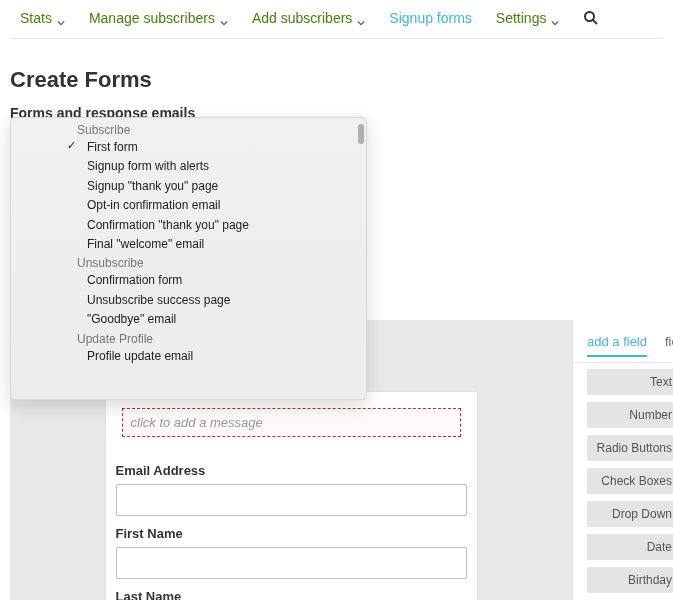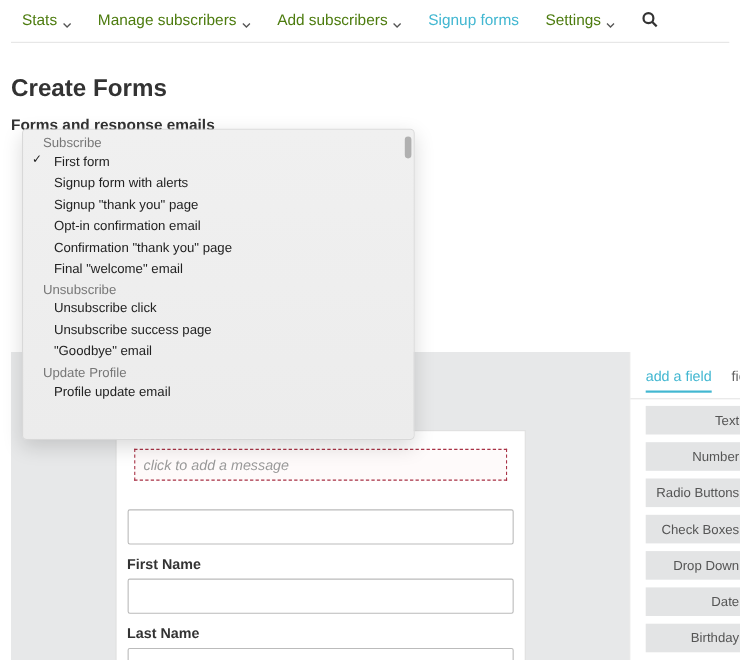--- a/index.html
+++ b/index.html
@@ -48,30 +48,31 @@
     }
     .section-label {
       font-size: 14px;
       font-weight: 700;
       color: #333;
     }
 
     
     .dropdown {
       position: absolute;
-      left: 20px;
+      left: 10px;
       top: 117px;
       width: 357px;
       height: 283px;
       background: linear-gradient(#f0f0f0, #ececec);
       border: 1px solid #d8d8d8;
       border-radius: 4px;
       box-shadow: 0 6px 18px rgba(0,0,0,0.15);
       font-size: 12px;
       overflow: hidden;
+      padding-left: 48px;
     }
     .dd-scroll {
       height: 100%;
       overflow-y: auto;
       padding: 3px 0;
     }
     .dd-scrollbar {
       position: absolute;
       right: 2px;
       top: 6px;
@@ -231,20 +232,21 @@
 <div class="page">
   <h1 class="page-title">Create Forms</h1>
   <div class="section-label">Forms and response emails</div>
 </div>
 
 <div class="builder">
   <div class="canvas-wrap">
     <div class="canvas">
       <div class="msg-placeholder">click to add a message</div>
       <div class="field-group">
+        <label class="field-label">Email Address</label>
         <input class="field-input" value="" style="">
       </div>
       <div class="field-group">
         <label class="field-label">First Name</label>
         <input class="field-input" value="" style="">
       </div>
       <div class="field-group">
         <label class="field-label">Last Name</label>
         <input class="field-input" value="" style="">
       </div>
@@ -273,21 +275,21 @@
   <div class="dd-scroll">
     <div class="dd-group">Subscribe</div>
     <div class="dd-item"><span class="check">✓</span><span>First form</span></div>
     <div class="dd-item"><span>Signup form with alerts</span></div>
     <div class="dd-item"><span>Signup "thank you" page</span></div>
     <div class="dd-item"><span>Opt-in confirmation email</span></div>
     <div class="dd-item"><span>Confirmation "thank you" page</span></div>
     <div class="dd-item"><span>Final "welcome" email</span></div>
 
     <div class="dd-group">Unsubscribe</div>
-    <div class="dd-item"><span>Unsubscribe click</span></div>
+    <div class="dd-item"><span>Confirmation form</span></div>
     <div class="dd-item"><span>Unsubscribe success page</span></div>
     <div class="dd-item"><span>"Goodbye" email</span></div>
 
     <div class="dd-group">Update Profile</div>
     <div class="dd-item"><span>Profile update email</span></div>
 
   </div>
 </div>
 
 </body></html>

